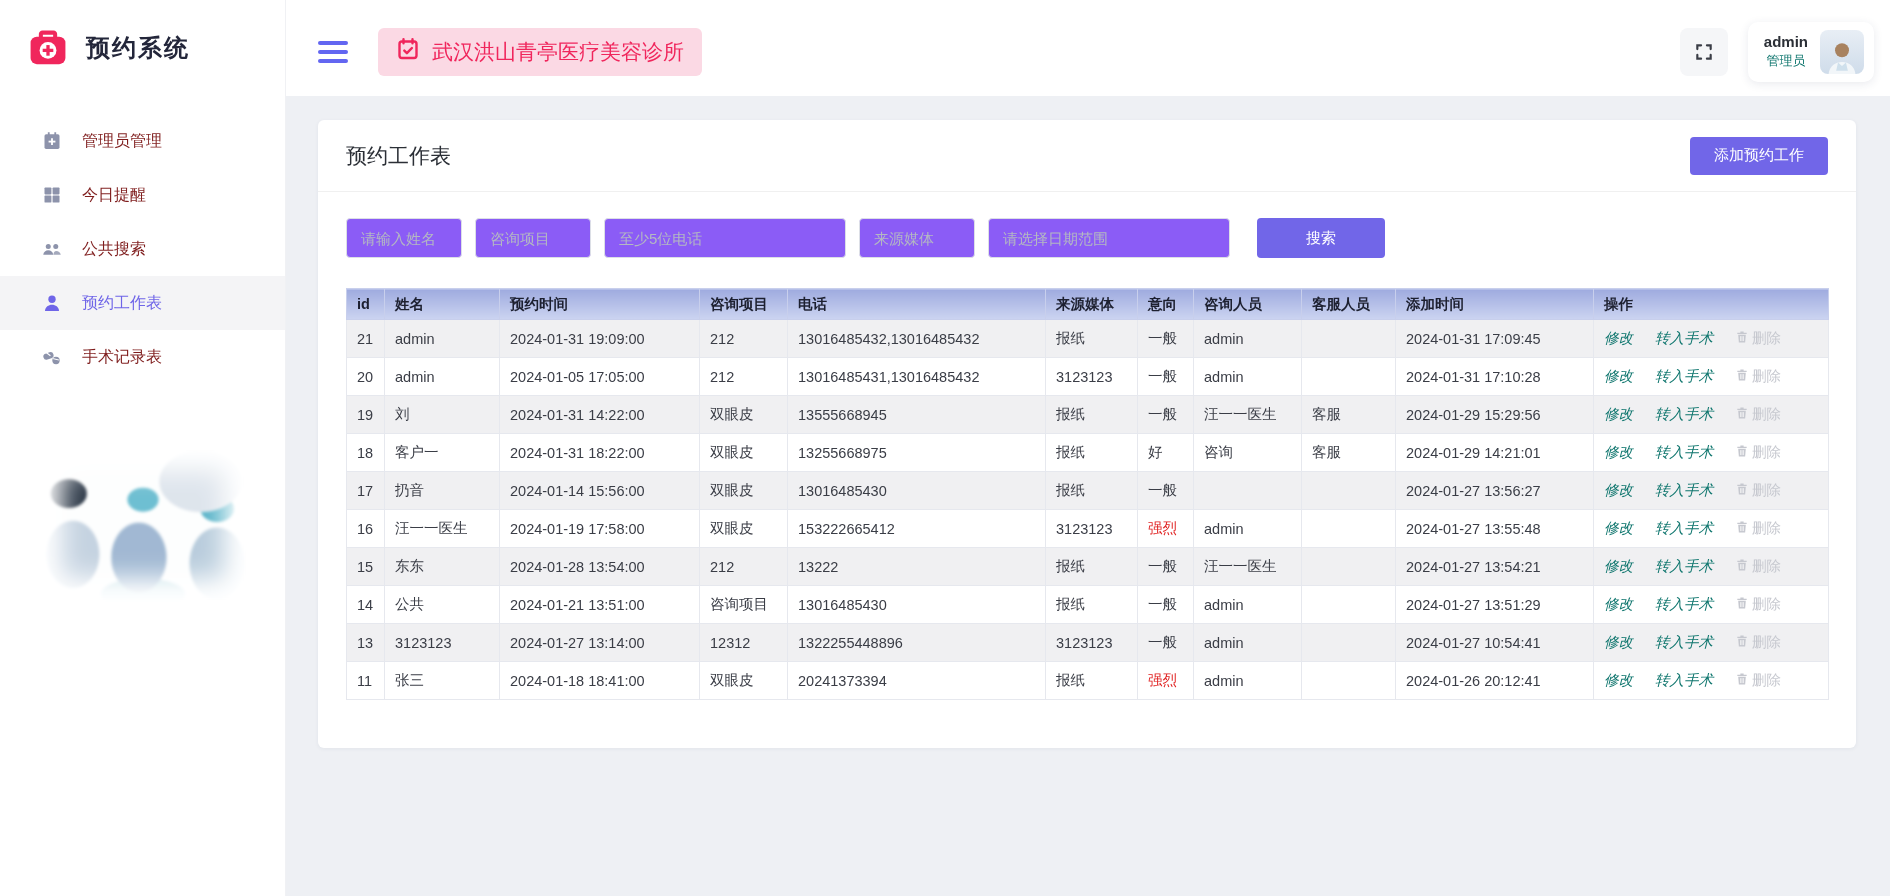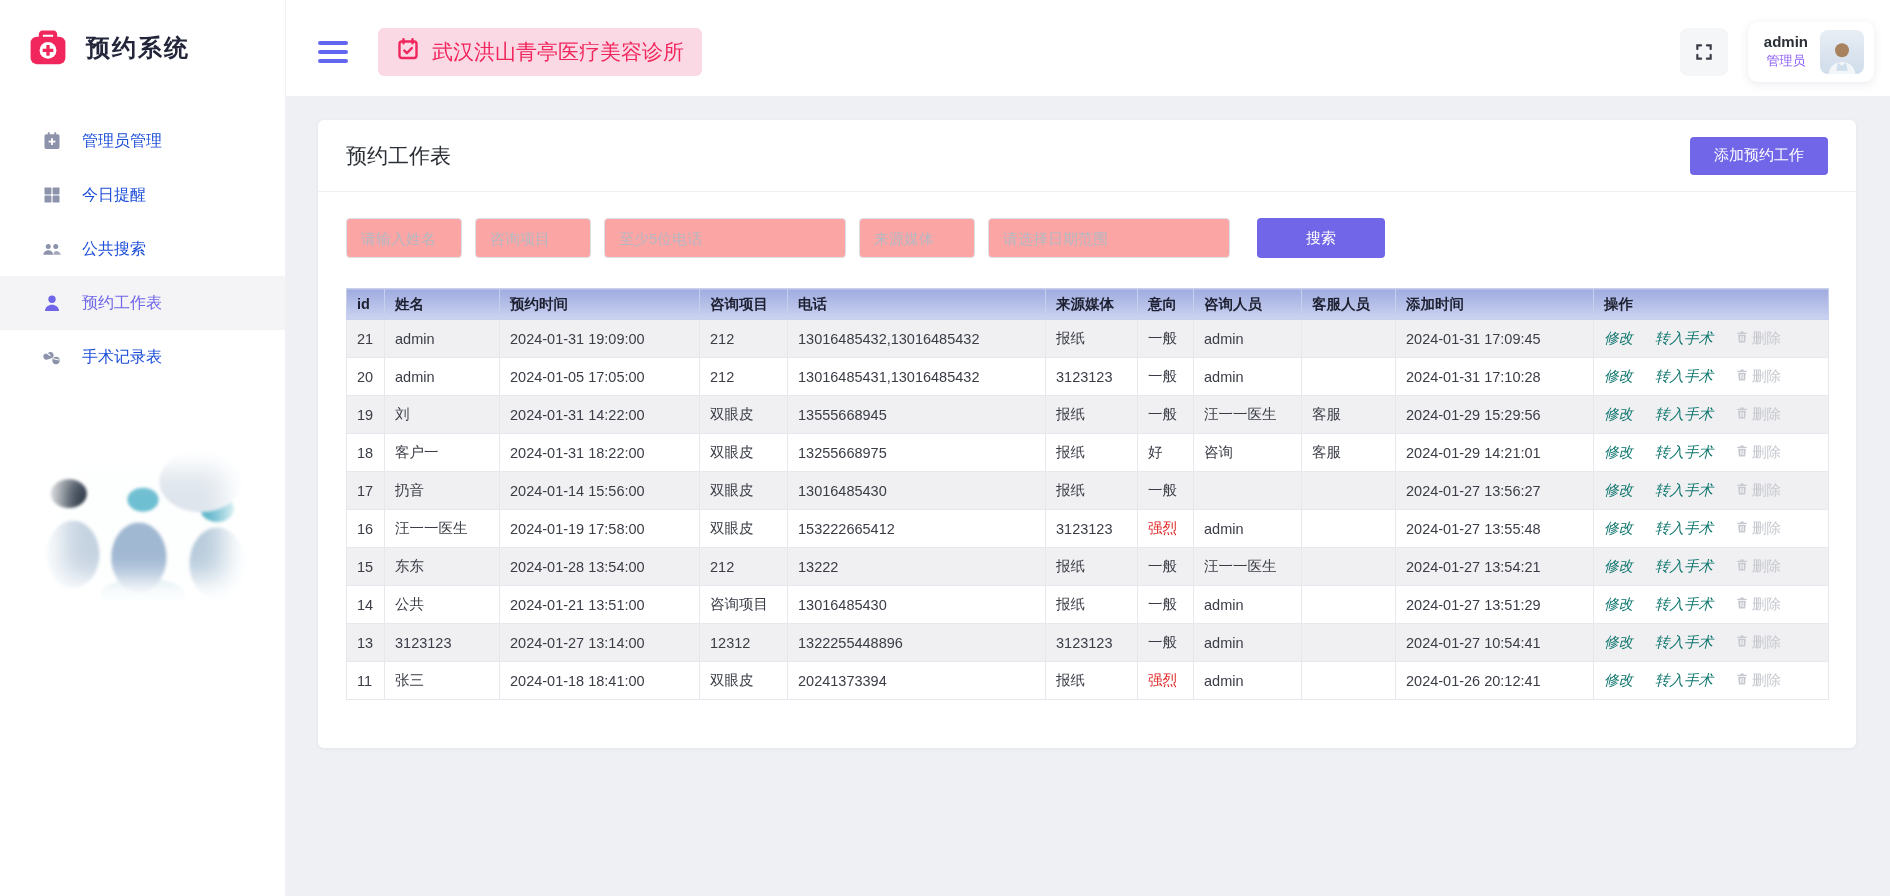--- a/index.html
+++ b/index.html
@@ -7,21 +7,21 @@
     font-family:"Liberation Sans","DejaVu Sans",sans-serif; background:#eef0f4; color:#303133; }
 
   
   .sidebar { position:absolute; left:0; top:0; width:286px; height:896px; background:#fff;
     z-index:5; border-right:1px solid #f0f1f4; display:flex; flex-direction:column; }
   .logo-row { height:96px; display:flex; align-items:center; padding-left:26px; gap:16px; }
   .logo-badge { width:44px; height:44px; display:flex; align-items:center; justify-content:center; }
   .logo-title { font-size:24px; font-weight:bold; color:#23263a; letter-spacing:2px; }
   .menu { margin-top:18px; }
   .side-item { height:54px; display:flex; align-items:center; gap:20px; padding-left:42px;
-    font-size:16px; color:#1d4ed8; cursor:pointer; }
+    font-size:16px; color:#7f1d1d; cursor:pointer; }
   .side-item .ic { width:20px; height:20px; color:#8d93ab; display:flex; align-items:center; }
   .side-item .ic svg { width:20px; height:20px; }
   .side-item.active { background:#f4f4f6; color:#6f65e8; }
   .side-item.active .ic { color:#6f65e8; }
   .side-photo { width:206px; height:152px; margin:64px auto 0; position:relative; overflow:hidden;
     background:
       radial-gradient(70px 52px at 78% 22%, #dde5ee 0 58%, transparent 60%),
       radial-gradient(26px 20px at 50% 34%, #63c2d8 0 58%, transparent 62%),
       radial-gradient(30px 24px at 14% 30%, #2c3a4c 0 58%, transparent 62%),
       radial-gradient(28px 22px at 86% 40%, #49b6cf 0 58%, transparent 62%),
@@ -49,38 +49,38 @@
     background:#fbd9e4; color:#f0265c; border-radius:6px; padding:0 18px; font-size:21px; }
   .clinic-badge svg { width:24px; height:24px; }
   .top-right { margin-left:auto; display:flex; align-items:center; gap:20px; }
   .fs-btn { width:48px; height:48px; border-radius:8px; background:#f5f6f8; color:#3a3d46;
     display:flex; align-items:center; justify-content:center; cursor:pointer; }
   .fs-btn svg { width:20px; height:20px; }
   .user-card { background:#fff; border-radius:10px; box-shadow:0 2px 10px rgba(40,50,90,.10);
     display:flex; align-items:center; gap:12px; padding:8px 10px 8px 16px; cursor:pointer; }
   .user-meta { text-align:center; }
   .user-name { font-size:15px; font-weight:bold; color:#2b2f36; }
-  .user-role { font-size:13px; color:#8b5cf6; margin-top:2px; }
+  .user-role { font-size:13px; color:#0f766e; margin-top:2px; }
   .avatar { width:44px; height:44px; border-radius:8px; overflow:hidden;
     background:linear-gradient(180deg,#e8eef5,#cfdcea); display:flex; align-items:flex-end; justify-content:center; }
   .avatar svg { width:38px; height:38px; }
 
   
   .content { position:absolute; left:286px; top:96px; right:0; bottom:0; background:#eef0f4;
     padding:24px 34px 0 32px; }
   .card { background:#fff; border-radius:6px; box-shadow:0 1px 4px rgba(40,50,90,.06);
     padding-bottom:48px; }
   .card-head { height:72px; display:flex; align-items:center; justify-content:space-between;
     padding:0 28px; border-bottom:1px solid #f0f0f0; }
   .page-title { font-size:21px; font-weight:500; color:#2b2f36; }
   .btn-primary { background:#7166e8; color:#fff; border:none; border-radius:4px; height:38px;
     padding:0 24px; font-size:15px; cursor:pointer; font-family:inherit; }
   .filters { display:flex; align-items:center; gap:13px; padding:26px 28px 0; }
   .filters input { height:40px; border:1px solid #dcdfe6; border-radius:4px; padding:0 14px;
-    font-size:15px; color:#303133; font-family:inherit; outline:none; background:#fca5a5; }
+    font-size:15px; color:#303133; font-family:inherit; outline:none; background:#8b5cf6; }
   .filters input::placeholder { color:#b4b8c2; }
   .f-sm { width:116px; } .f-md { width:242px; }
   .btn-search { background:#7166e8; color:#fff; border:none; border-radius:4px; height:40px;
     width:128px; font-size:15px; margin-left:14px; cursor:pointer; font-family:inherit; }
 
   table { border-collapse:collapse; table-layout:fixed; width:1482px; margin:30px 28px 0; }
   thead th { background:linear-gradient(180deg,#9fabdf 0%,#ccd4f1 100%); font-size:14.5px; font-weight:bold;
     color:#1d2030; text-align:left; height:31px; padding:0 10px; border:1px solid #c8cfec; }
   tbody td { height:38px; font-size:14.5px; color:#3a3d46; padding:0 10px; border:1px solid #e6e8ee;
     overflow:hidden; white-space:nowrap; }

